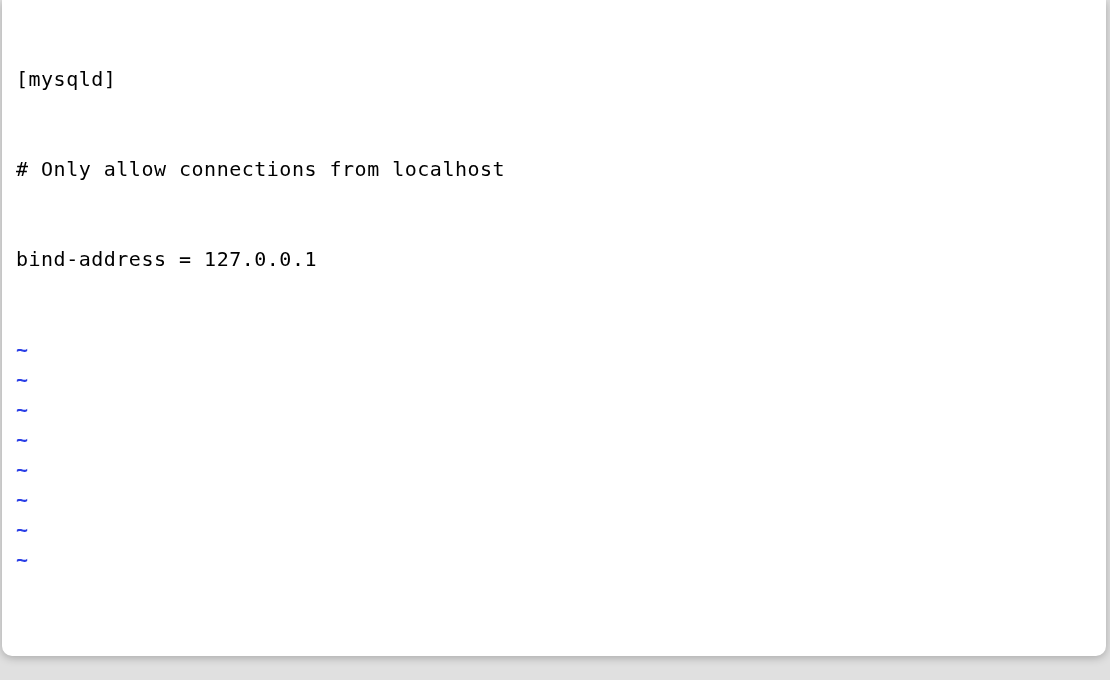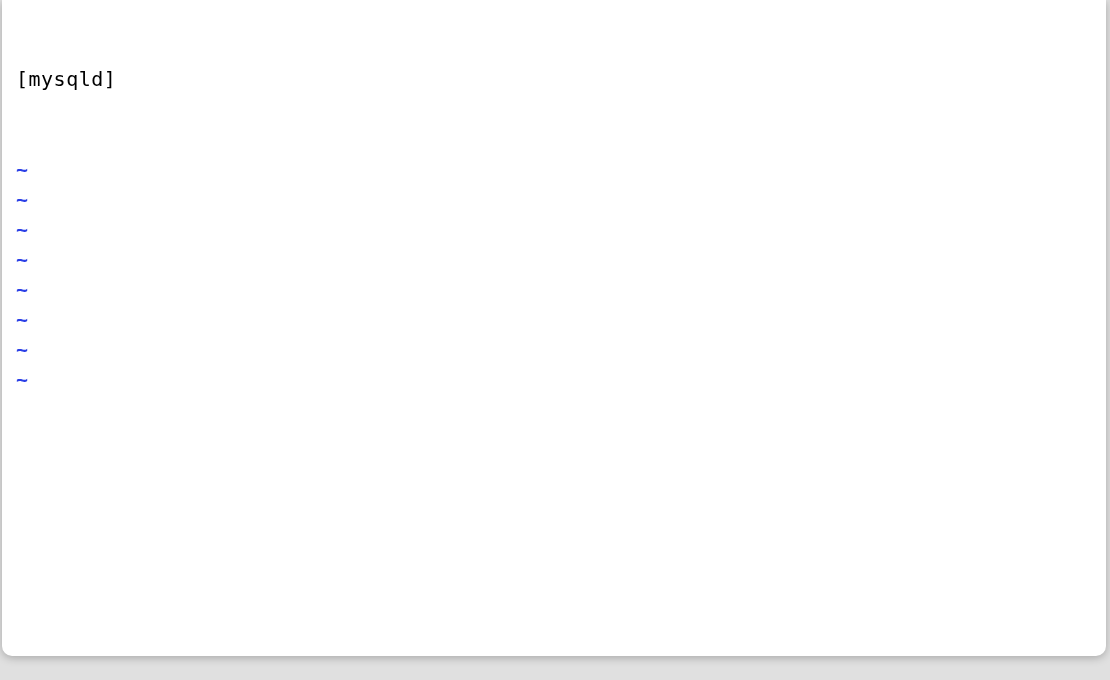--- a/index.html
+++ b/index.html
@@ -45,16 +45,18 @@
       font-weight: bold;
       display: block;
     }
   </style>
 </head>
 <body>
 
 <div class="terminal">
   <div class="buffer">
     <span class="content-line">[mysqld]</span>
+    <span class="content-line"># Only allow connections from localhost</span>
+    <span class="content-line">bind-address = 127.0.0.1</span>
     <div id="tilde-container"><span class="tilde-line">~</span><span class="tilde-line">~</span><span class="tilde-line">~</span><span class="tilde-line">~</span><span class="tilde-line">~</span><span class="tilde-line">~</span><span class="tilde-line">~</span><span class="tilde-line">~</span></div>
   </div>
 
 </div>
 
 </body></html>

